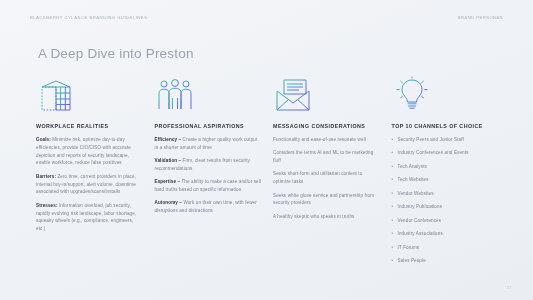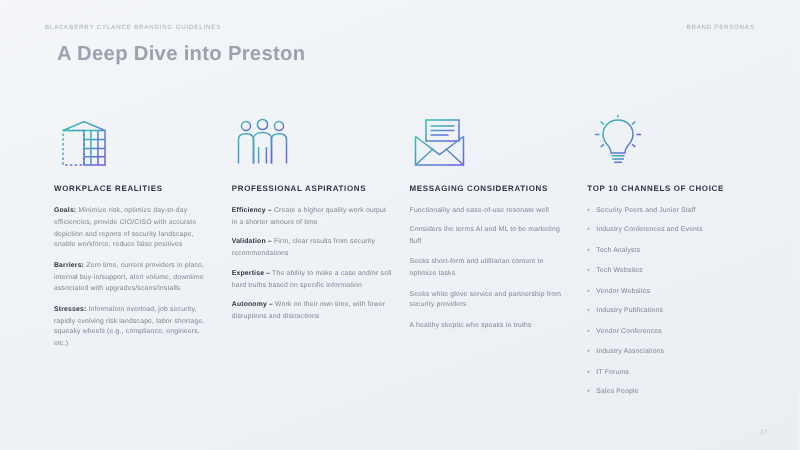--- a/index.html
+++ b/index.html
@@ -28,23 +28,23 @@
     letter-spacing: 0.55px;
     color: #a7adb8;
     text-transform: uppercase;
     font-weight: 400;
     white-space: nowrap;
   }
   .eyebrow.right { letter-spacing: 0.5px; }
   
   .slide-title {
     position: absolute;
-    top: 28px; left: 38px;
+    top: 46px; left: 38px;
     font-size: 13.5px;
-    font-weight: 700;
+    font-weight: 400;
     color: #9aa2ae;
     letter-spacing: 0.2px;
   }
   
   .columns {
     position: absolute;
     top: 76px; left: 36px; right: 18px;
     display: flex;
     gap: 0;
   }

